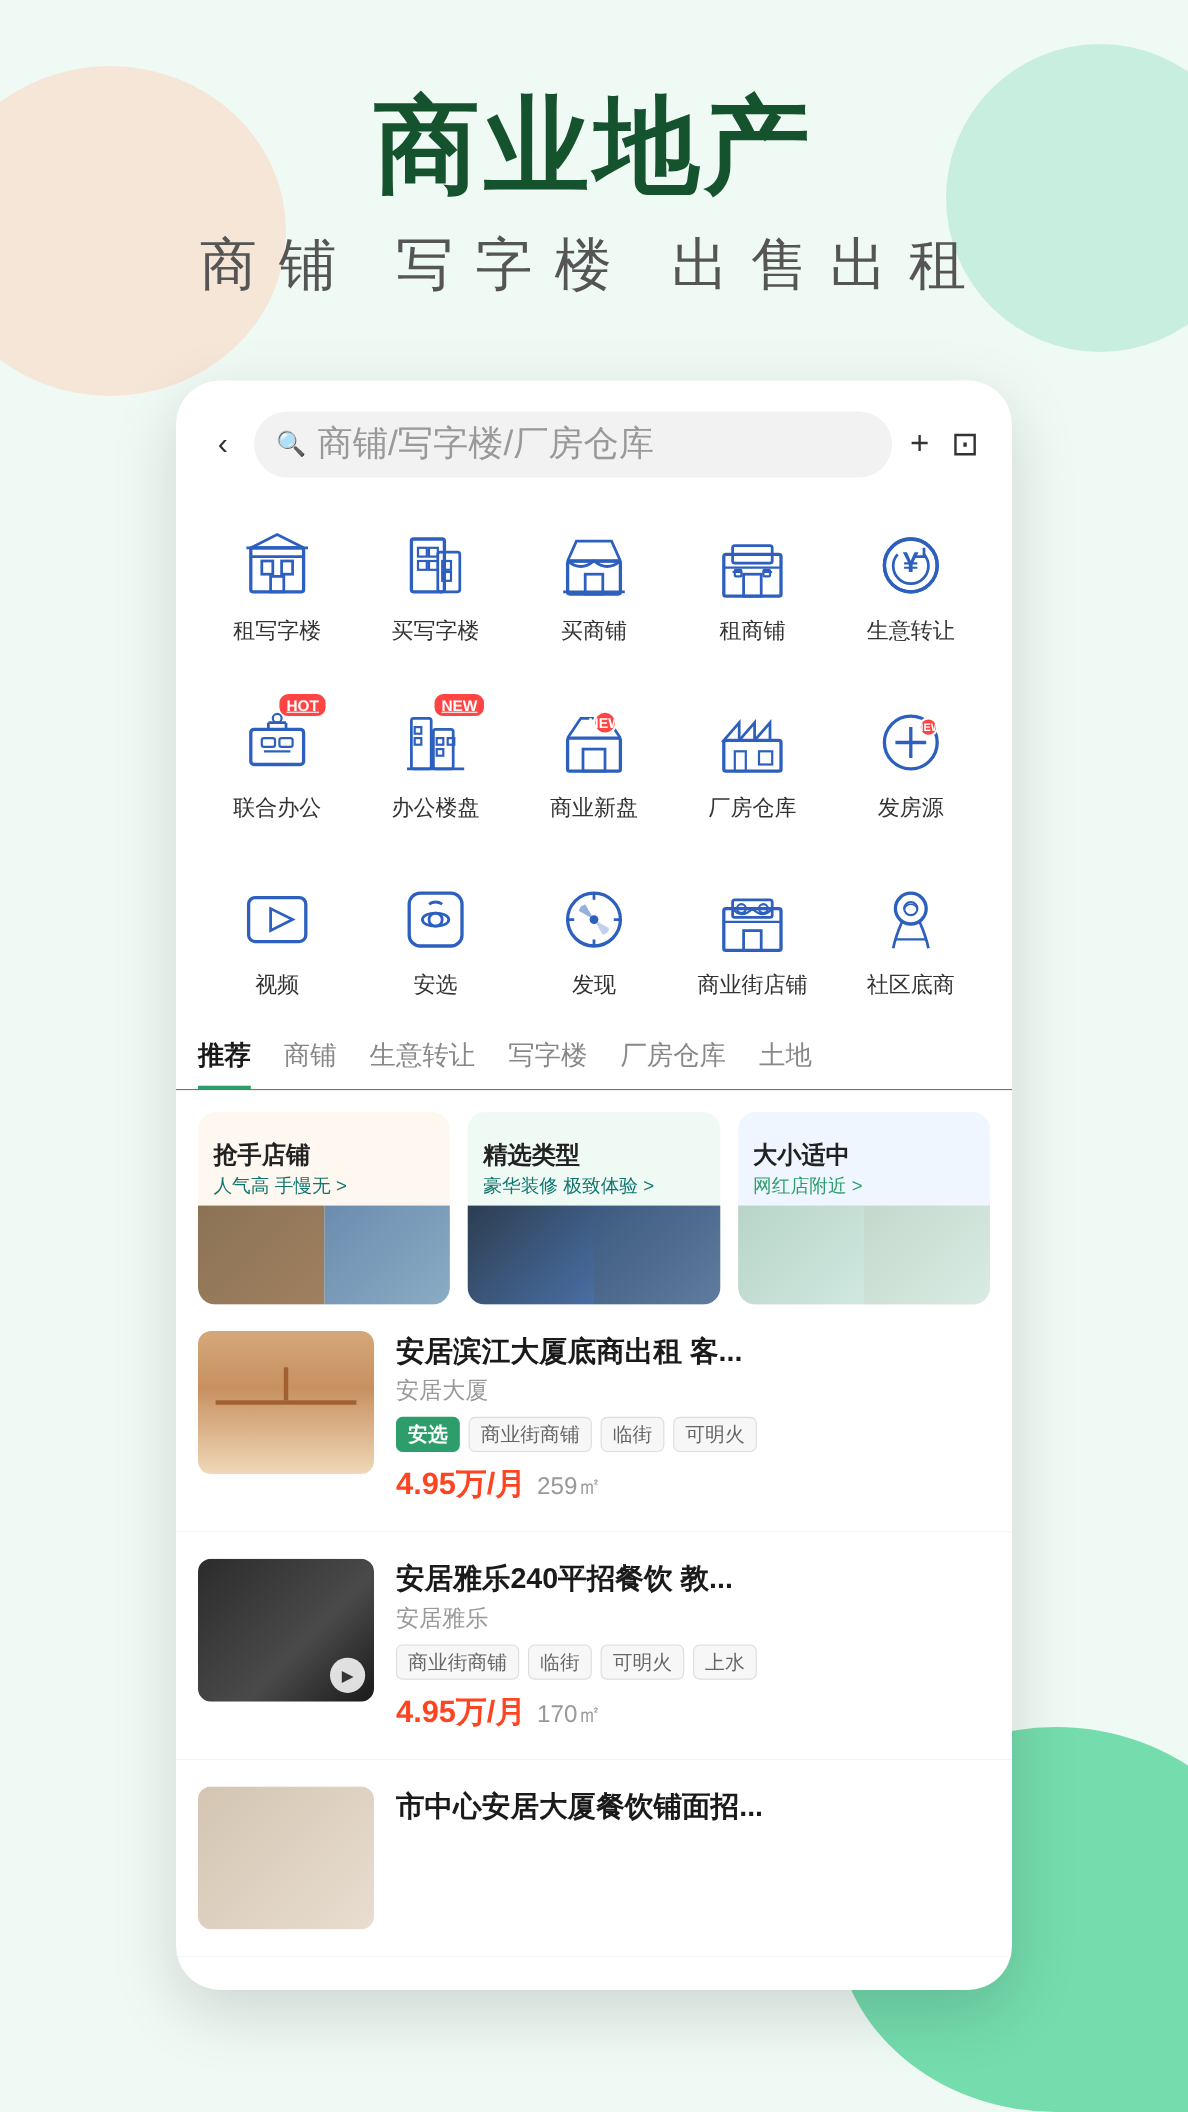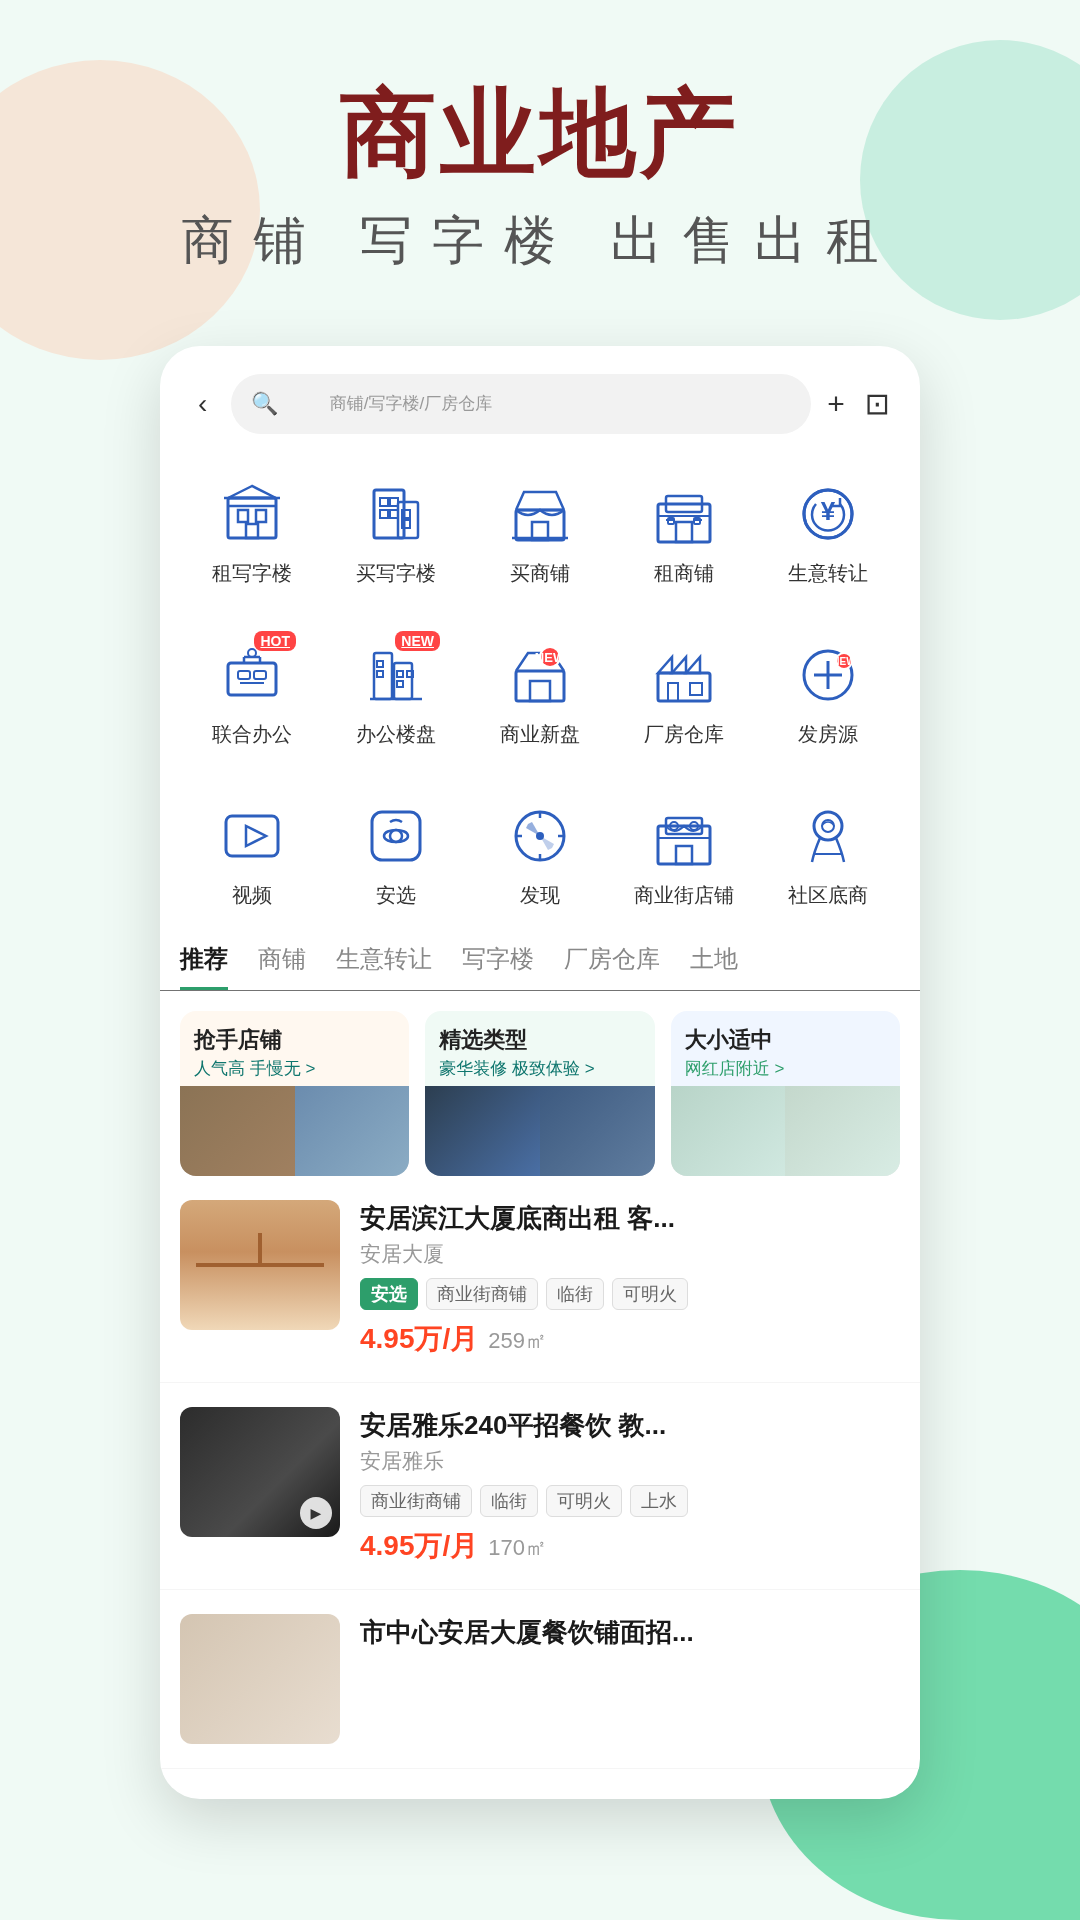--- a/index.html
+++ b/index.html
@@ -42,21 +42,21 @@
     
     .header-area {
       position: relative;
       z-index: 1;
       text-align: center;
       padding: 80px 0 40px 0;
     }
     .main-title {
       font-size: 96px;
       font-weight: 900;
-      color: #7f1d1d;
+      color: #14532d;
       letter-spacing: 4px;
       line-height: 1.1;
     }
     .sub-title {
       font-size: 52px;
       color: #555;
       letter-spacing: 20px;
       margin-top: 20px;
       font-weight: 400;
     }
@@ -96,22 +96,21 @@
       align-items: center;
       padding: 0 20px;
       gap: 10px;
     }
     .search-icon-svg {
       color: #999;
       font-size: 22px;
     }
     .search-placeholder {
       color: #999;
-      font-size: 17px;
-      margin-left: 41px;
+      font-size: 32px;
     }
     .topbar-icons {
       display: flex;
       gap: 20px;
       align-items: center;
     }
     .topbar-icon {
       font-size: 30px;
       color: #333;
       cursor: pointer;
@@ -223,21 +222,21 @@
       overflow-x: hidden;
     }
     .coll-card {
       border-radius: 16px;
       overflow: hidden;
       cursor: pointer;
       flex: 1;
       min-width: 200px;
     }
     .coll-card-header {
-      padding: 14px 14px 6px;
+      padding: 24px 14px 6px;
       background: #fff8f0;
     }
     .coll-card-header.green { background: #f0faf5; }
     .coll-card-header.blue { background: #f0f6ff; }
     .coll-title {
       font-size: 22px;
       font-weight: bold;
       color: #222;
     }
     .coll-sub {

